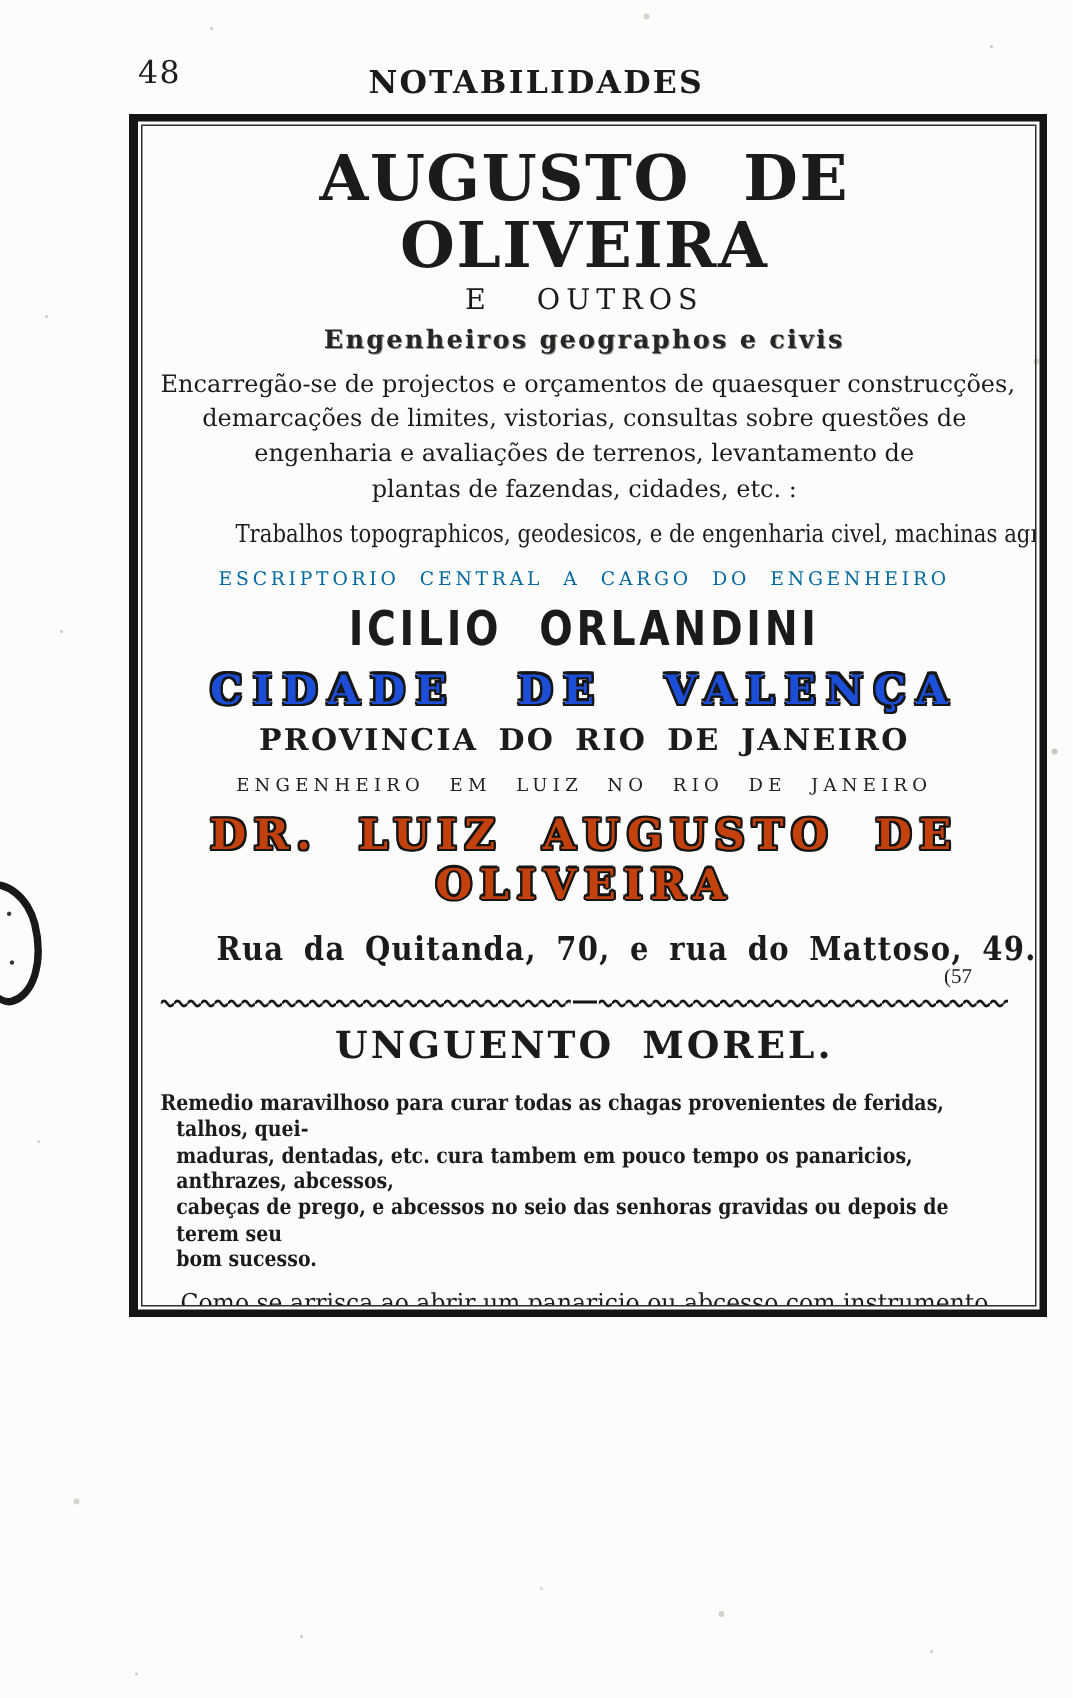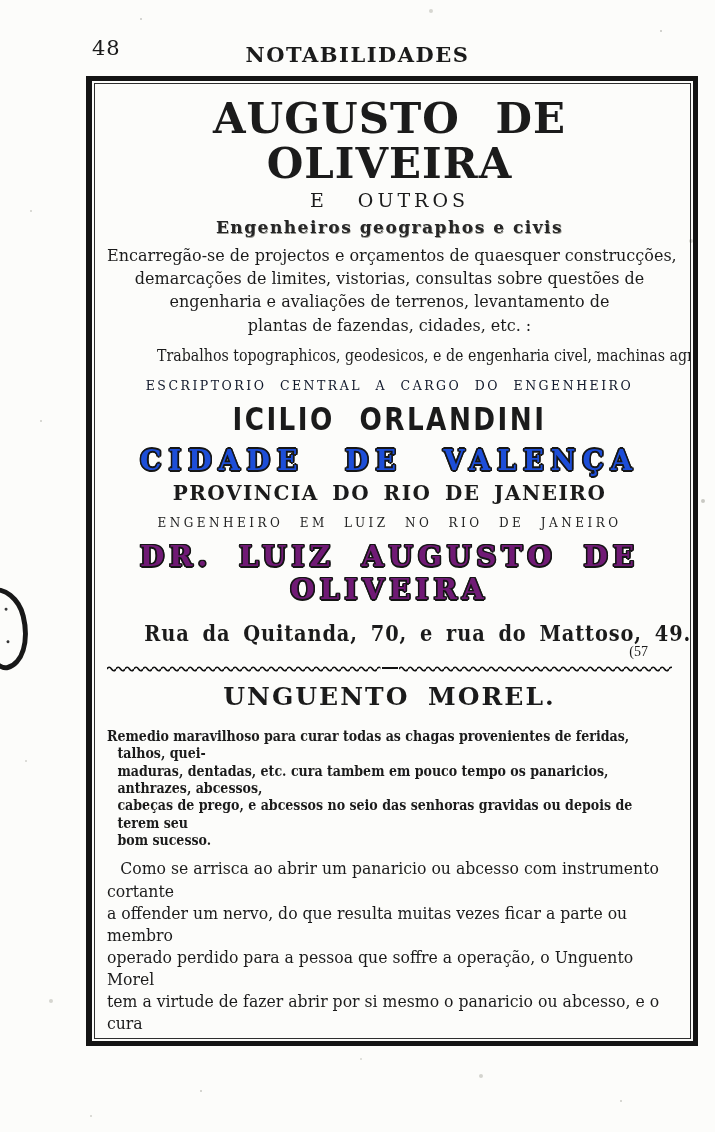--- a/index.html
+++ b/index.html
@@ -44,21 +44,21 @@
   }
   .ink-blob::after {
     content: ""; position: absolute; left: 6px; top: 10px;
     width: 3px; height: 3px; background: #222; border-radius: 50%;
     box-shadow: 14px 40px 0 0 #333, -2px 55px 0 0 #444, 20px 8px 0 0 #3a3a3a;
   }
 
   
   .frame {
     position: absolute; left: 86px; top: 76px;
-    width: 612px; height: 970px;
+    width: 612px; height: 802px;
     border: 5px solid #141414;
     border-left-width: 6px;
     background: transparent;
   }
   .frame-inner {
     position: absolute; inset: 2px;
     border: 1px solid #2e2e2e;
     padding: 8px 18px 0 12px;
     overflow: hidden;
   }
@@ -79,21 +79,21 @@
     text-shadow: 0.6px 0.6px 0 #9a9a94;
   }
   .intro { margin-top: 7px; font-size: 16px; line-height: 1.46; }
   .intro div { white-space: nowrap; }
 
   .services { margin-top: 9px; font-size: 16.5px; white-space: nowrap; }
   .services span { display: inline-block; transform: scaleX(0.86); transform-origin: center; font-weight: 500; }
 
   .office-note {
     margin-top: 13px; font-size: 12.5px; letter-spacing: 2.5px; word-spacing: 7px;
-    color: #0f172a;
+    color: #0369a1;
   }
 
   .engineer {
     margin-top: 10px; font-size: 32px; line-height: 1.05;
     font-family: "DejaVu Sans", "Liberation Sans", sans-serif; font-weight: bold;
   }
   .engineer span { display: inline-block; transform: scaleX(0.82); transform-origin: center; letter-spacing: 3px; word-spacing: 16px; }
 
   .city {
     margin-top: 8px; font-size: 27px; font-weight: bold;
@@ -104,21 +104,21 @@
                  0 -1.6px 0 #161616, 0 1.6px 0 #161616, -1.6px 0 0 #161616, 1.6px 0 0 #161616;
   }
 
   .province { margin-top: 5px; font-size: 20px; font-weight: bold; letter-spacing: 1.5px; word-spacing: 5px; }
 
   .chief-note { margin-top: 11px; font-size: 12px; letter-spacing: 3.5px; word-spacing: 9px; color: #222; }
 
   .doctor {
     margin-top: 10px; font-size: 28px; font-weight: bold;
     letter-spacing: 5px; word-spacing: 12px;
-    color: #701a75;
+    color: #c2410c;
     text-shadow: -1.3px -1.3px 0 #151515, 1.3px -1.3px 0 #151515,
                  -1.3px 1.3px 0 #151515, 1.3px 1.3px 0 #151515,
                  0 -1.5px 0 #151515, 0 1.5px 0 #151515, -1.5px 0 0 #151515, 1.5px 0 0 #151515;
   }
 
   .address { margin-top: 14px; font-size: 22px; white-space: nowrap; }
   .address span { display: inline-block; transform: scaleX(0.88); transform-origin: center; font-weight: bold; letter-spacing: 1px; word-spacing: 6px; }
 
   .ad-ref { text-align: right; font-size: 14px; padding-right: 24px; margin-top: -2px; font-family: Liberation Serif, serif; }
 

